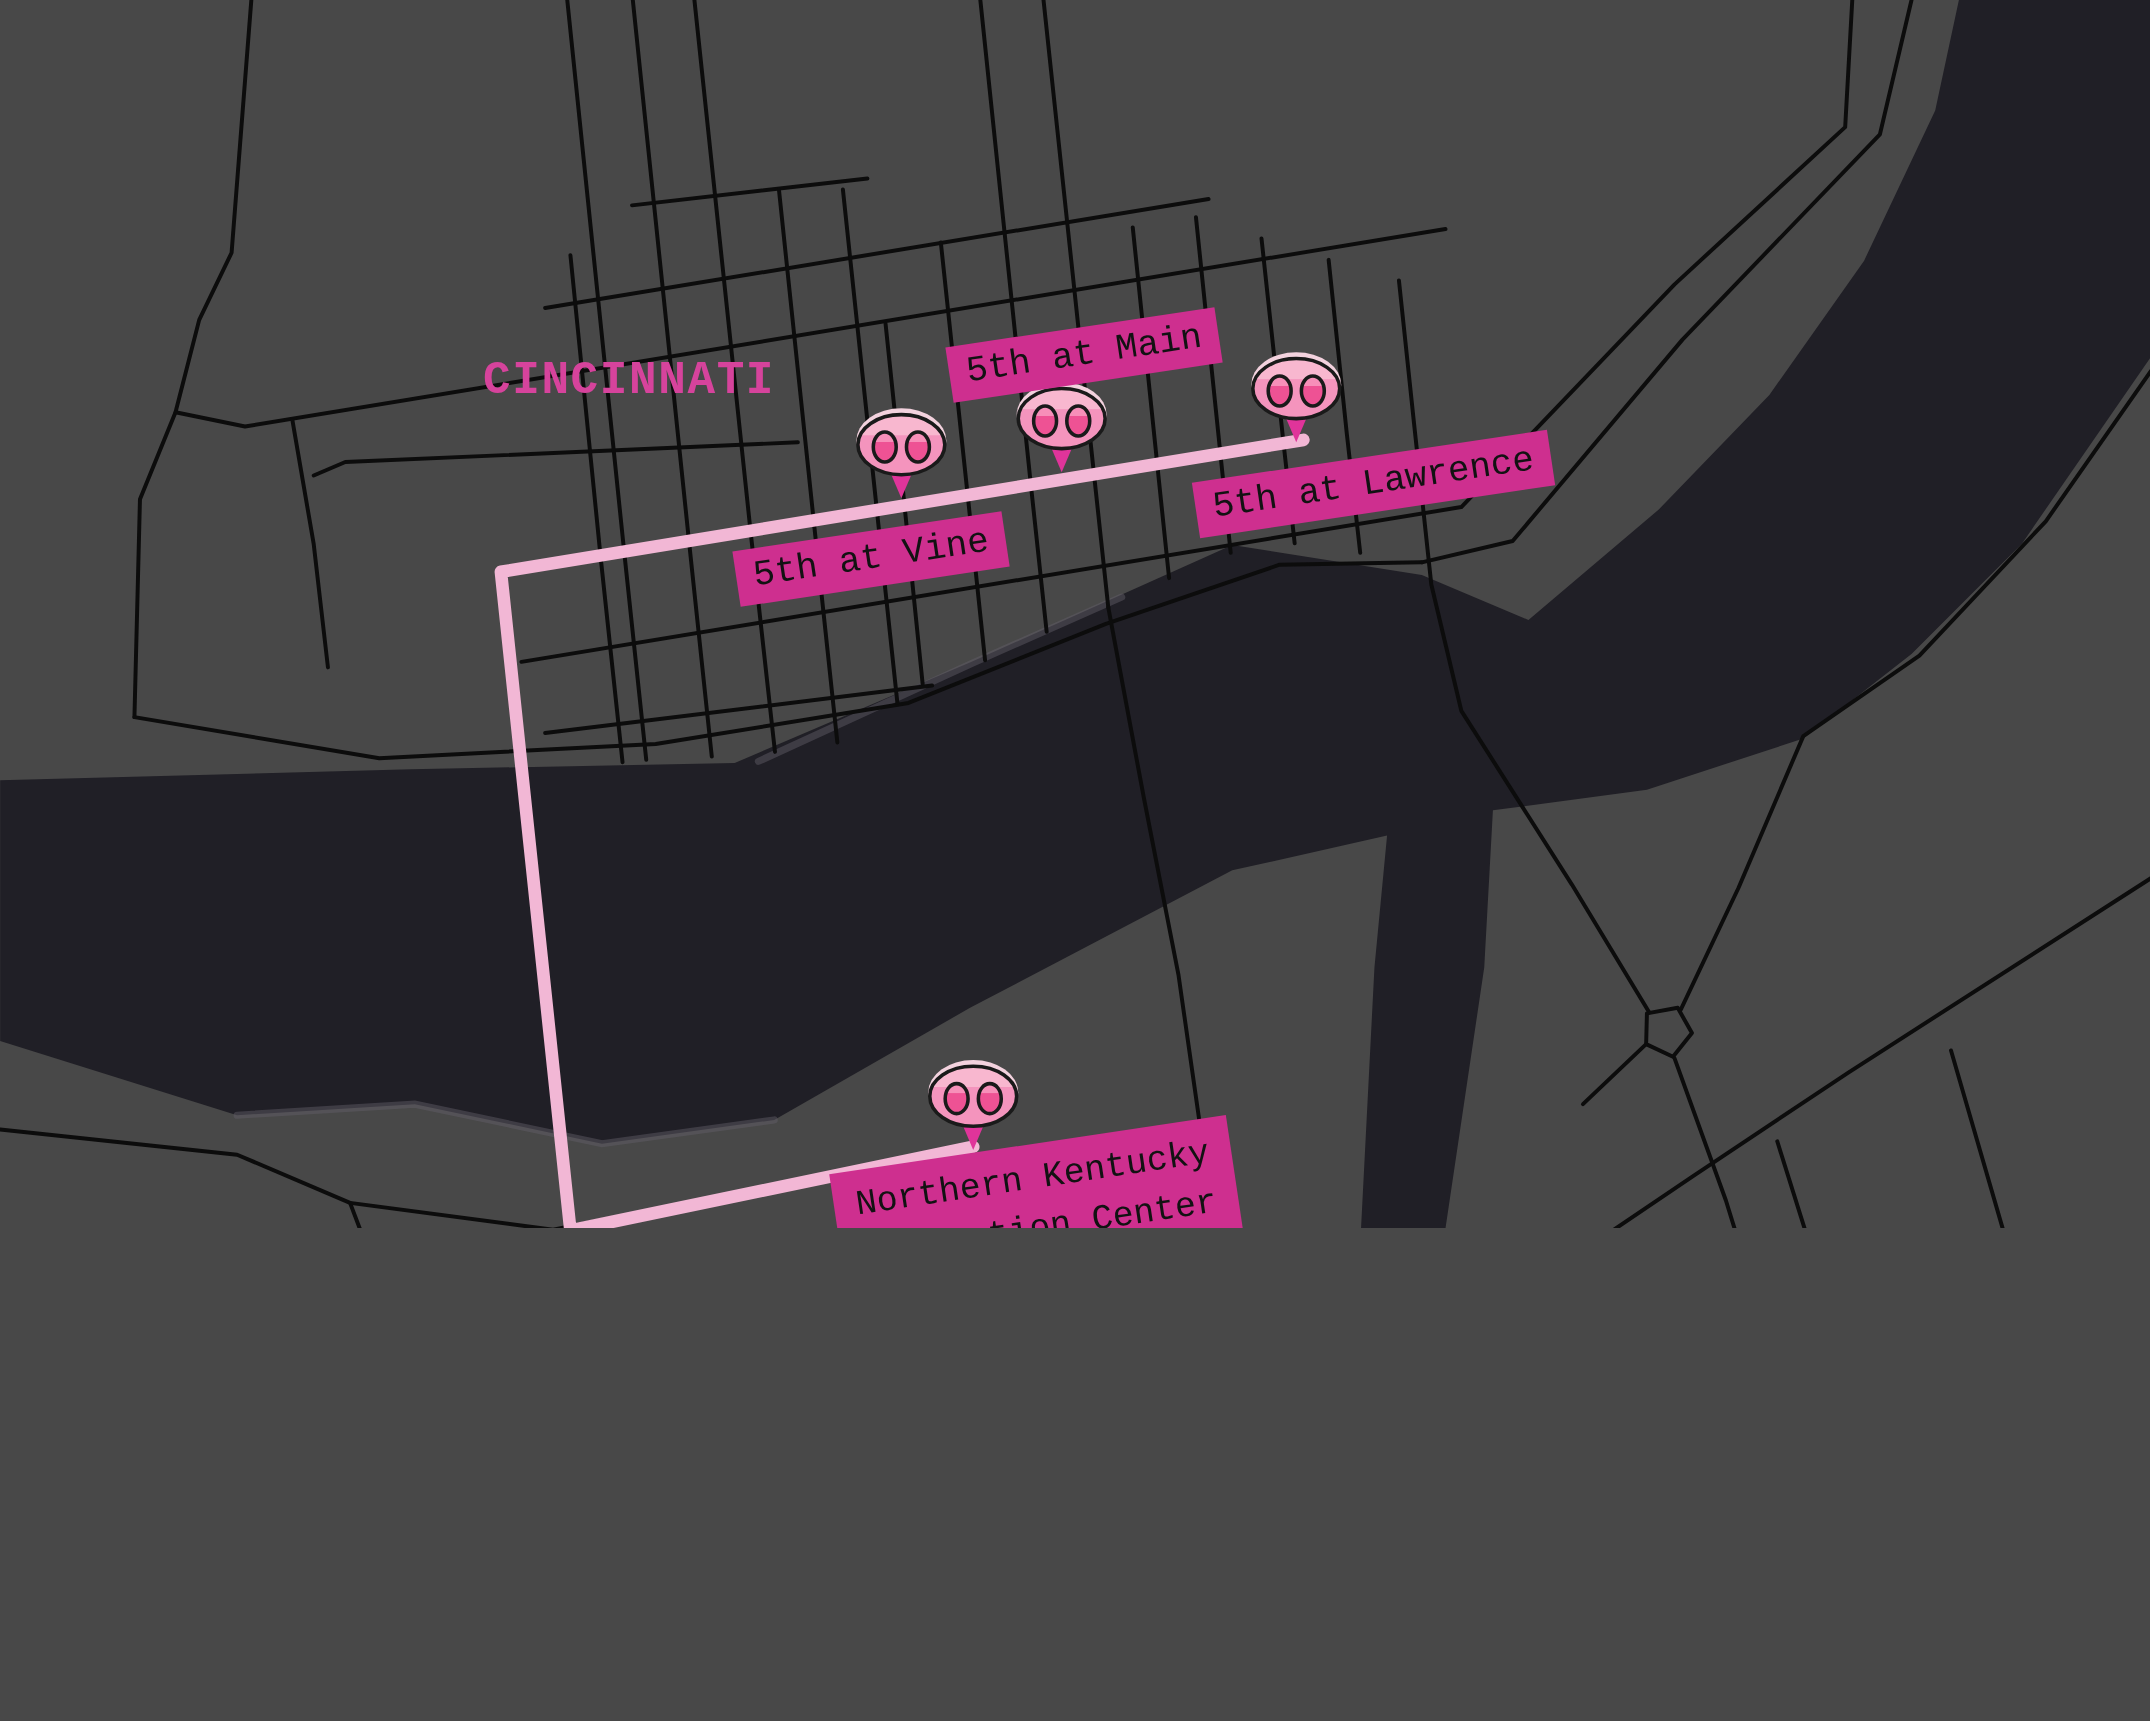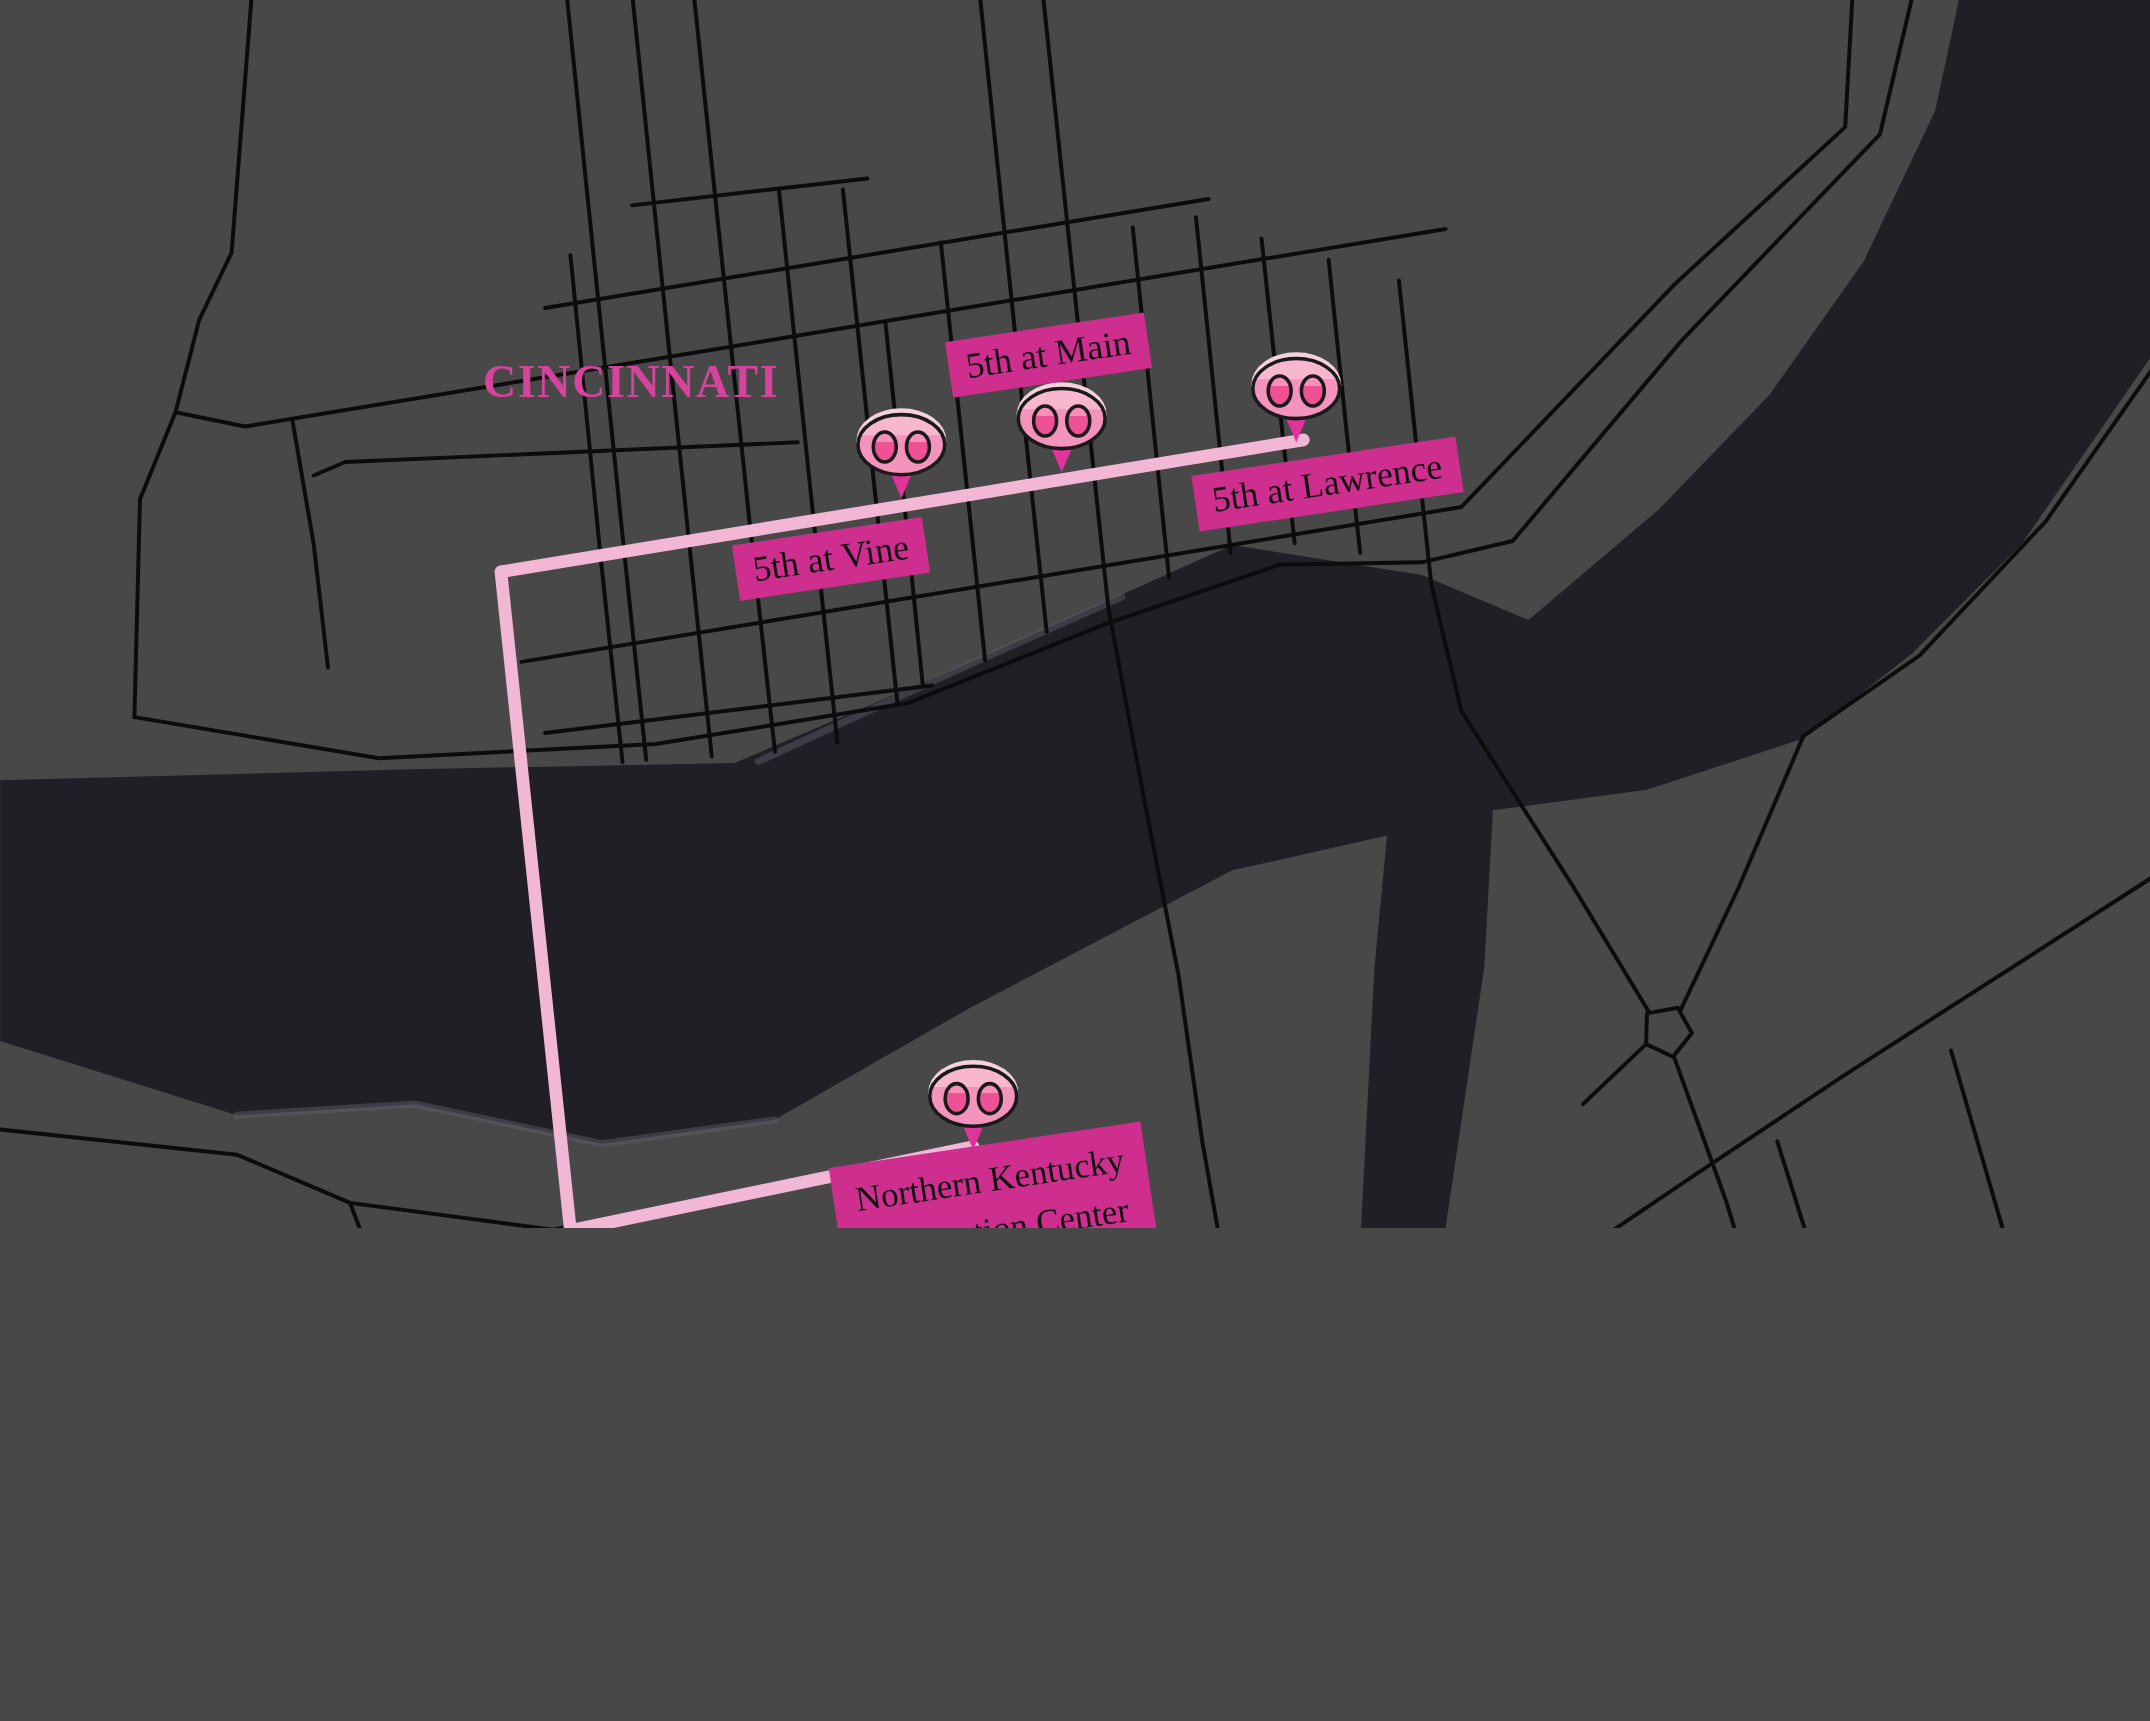--- a/index.html
+++ b/index.html
@@ -1,21 +1,21 @@
 <!DOCTYPE html>
 <html style="--land: #484848; --river: #201f26; --road: #0c0c0c; --route: #f2b7d5; --label-bg: #ce2f8f; --label-text: #121212; --city-text: #d6439c; --marker-body: #f494bd; --marker-body-light: #f8b7cf; --marker-nostril: #ee5294; --marker-nostril-light: #f78fb9; --marker-pointer: #e0349a; --marker-outline: #1a1a1a; --marker-rim: #f3d2de;font-size:12.6px"><head>
 <meta charset="utf-8">
 <style>
   html,body{margin:0;padding:0;background:#484848;}
   .map-root{
     position:relative;
     width:2151px;height:1228px;
     overflow:hidden;
     background:var(--land,#484848);
-    font-family:Liberation Serif, serif;
+    font-family:Liberation Mono, monospace;
   }
   svg.map-canvas{position:absolute;left:0;top:0;}
   .river{fill:var(--river,#201f26);}
   .shore{fill:none;stroke:#63606b;stroke-opacity:.45;stroke-width:9;stroke-linecap:round;}
   .road{fill:none;stroke:var(--road,#0c0c0c);stroke-width:5;stroke-linejoin:round;stroke-linecap:round;}
   .route{fill:none;stroke:var(--route,#f2b7d5);stroke-width:16;stroke-linejoin:round;stroke-linecap:round;}
   .pin-outline{stroke:var(--marker-outline,#1a1a1a);stroke-width:4.5;}
   .stop-label{
     position:absolute;
     background:var(--label-bg,#ce2f8f);

